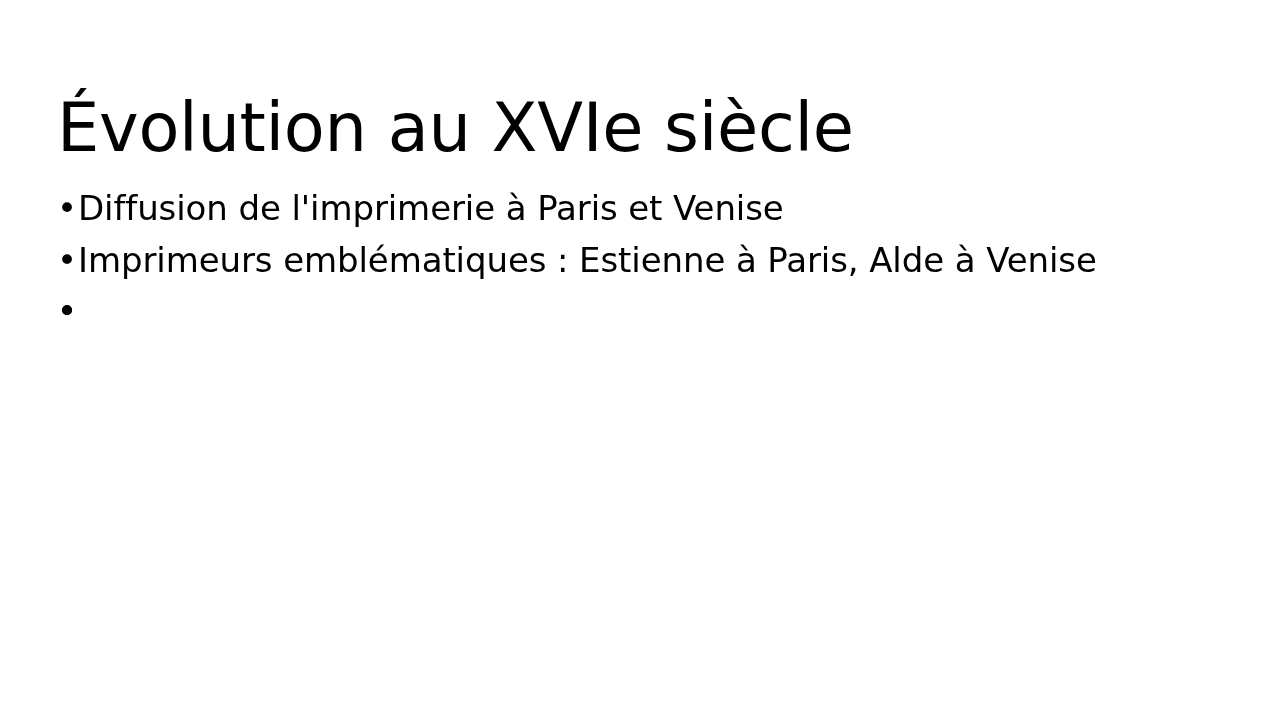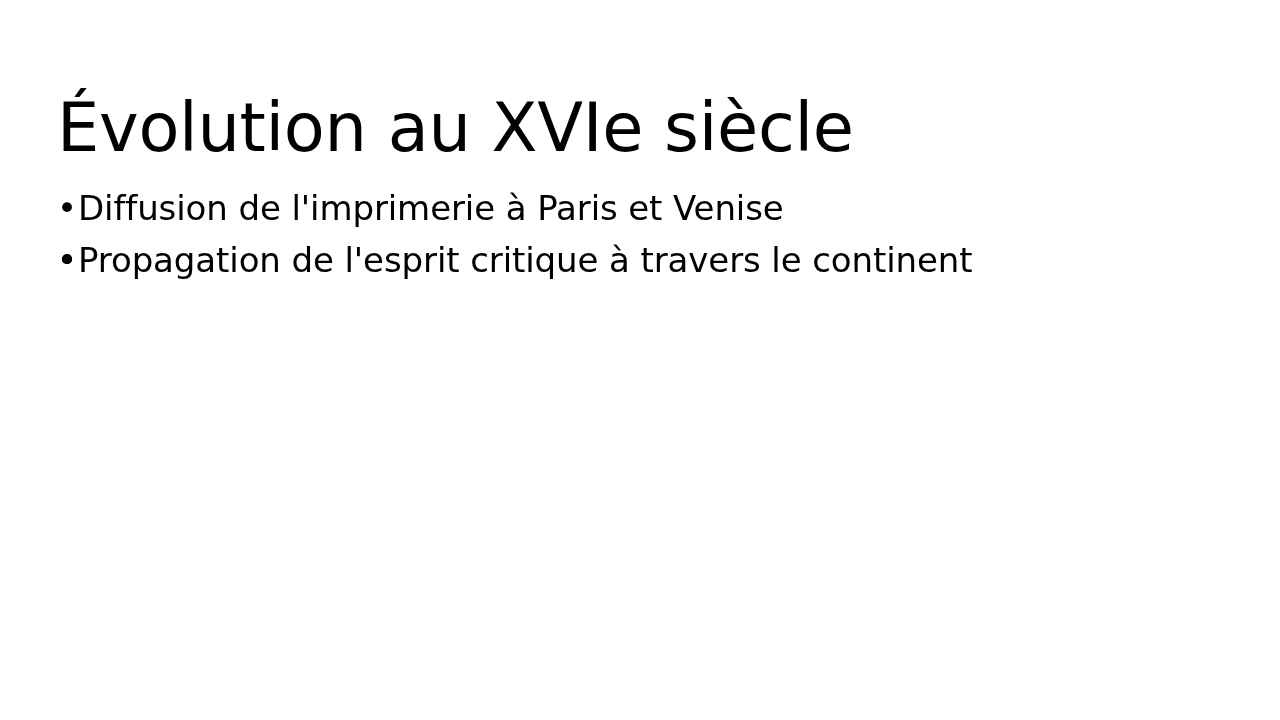--- a/index.html
+++ b/index.html
@@ -87,31 +87,31 @@
   <div class="slide-body">
     <ul class="bullet-list">
 
       <li class="bullet-item">
         <span class="bullet-marker">•</span>
         <span class="bullet-text">Diffusion de l'imprimerie à Paris et Venise</span>
       </li>
 
       <li class="bullet-item">
         <span class="bullet-marker">•</span>
+        <span class="bullet-text">Imprimeurs emblématiques : Estienne à Paris, Alde à Venise</span>
       </li>
 
       <li class="bullet-item">
         <span class="bullet-marker">•</span>
       </li>
 
       <li class="bullet-item">
         <span class="bullet-marker">•</span>
       </li>
 
       <li class="bullet-item">
         <span class="bullet-marker">•</span>
-        <span class="bullet-text">Propagation de l'esprit critique à travers le continent</span>
       </li>
 
     </ul>
   </div>
 
 </div>
 
 </body></html>

